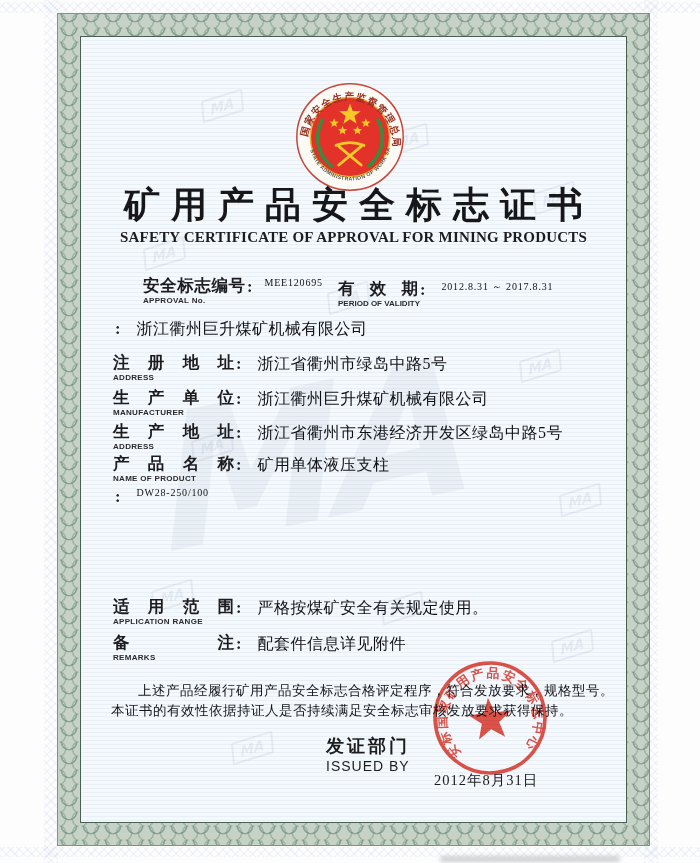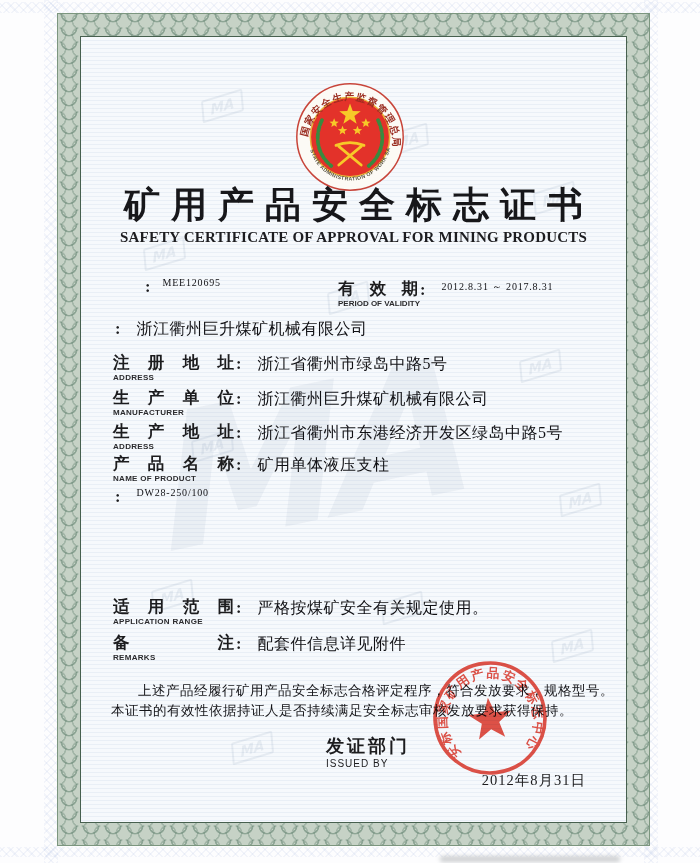--- a/index.html
+++ b/index.html
@@ -91,22 +91,22 @@
   .row1 .grpB { position:absolute; left:195px; top:3px; white-space:nowrap; }
 
   .declaration {
     position:absolute; left:30px; top:644px; width:508px;
     font-size:13.5px; line-height:1.5; letter-spacing:.5px; text-indent:2em; color:#141418;
     white-space:normal;
   }
 
   .issued { position:absolute; left:245px; top:697px; width:150px; text-align:left; }
   .issued .cn { font-size:18px; font-weight:600; letter-spacing:3px; }
-  .issued .en { font-size:10px; letter-spacing:1px; font-family:"Liberation Sans","DejaVu Sans",sans-serif; }
-  .issue-date { position:absolute; left:305px; top:734px; width:200px; text-align:right; font-size:14.5px; letter-spacing:1px;font-family:Liberation Serif, serif; }
+  .issued .en { font-size:14px; letter-spacing:1px; font-family:"Liberation Sans","DejaVu Sans",sans-serif; }
+  .issue-date { position:absolute; left:305px; top:734px; width:200px; text-align:center; font-size:14.5px; letter-spacing:1px;font-family:Liberation Serif, serif; }
 
   .stamp {
     position:absolute; left:350px; top:622px; width:118px; height:118px;
     transform:rotate(-6deg); opacity:.88; mix-blend-mode:multiply;
   }
 
   .bottom-smudge {
     position:absolute; left:440px; top:856px; width:180px; height:6px;
     background:rgba(120,125,130,.35); filter:blur(2px); border-radius:2px;
   }
@@ -165,21 +165,24 @@
         </text>
         <text font-size="5.6" font-weight="bold" fill="#55503e" letter-spacing=".4" font-family="Liberation Sans, DejaVu Sans, sans-serif">
           <textPath href="#arcBotEn" startOffset="2">STATE ADMINISTRATION OF WORK SAFETY</textPath>
         </text>
       </svg>
 
       <div class="title-cn">矿用产品安全标志证书</div>
       <div class="title-en">SAFETY CERTIFICATE OF APPROVAL FOR MINING PRODUCTS</div>
 
       <div class="row1">
-        <span class="colon">:</span>
+        <span class="f-label w102">
+          <span class="cn">安全标志编号</span>
+          <span class="en">APPROVAL No.</span>
+        </span><span class="colon">:</span>
         <span class="f-value latin" style="margin-left:8px">MEE120695</span>
         <span class="grpB">
           <span class="f-label w80">
             <span class="cn">有效期</span>
             <span class="en" style="letter-spacing:0">PERIOD OF VALIDITY</span>
           </span><span class="colon">:</span>
           <span class="f-value latin">2012.8.31 ～ 2017.8.31</span>
         </span>
       </div>
 

